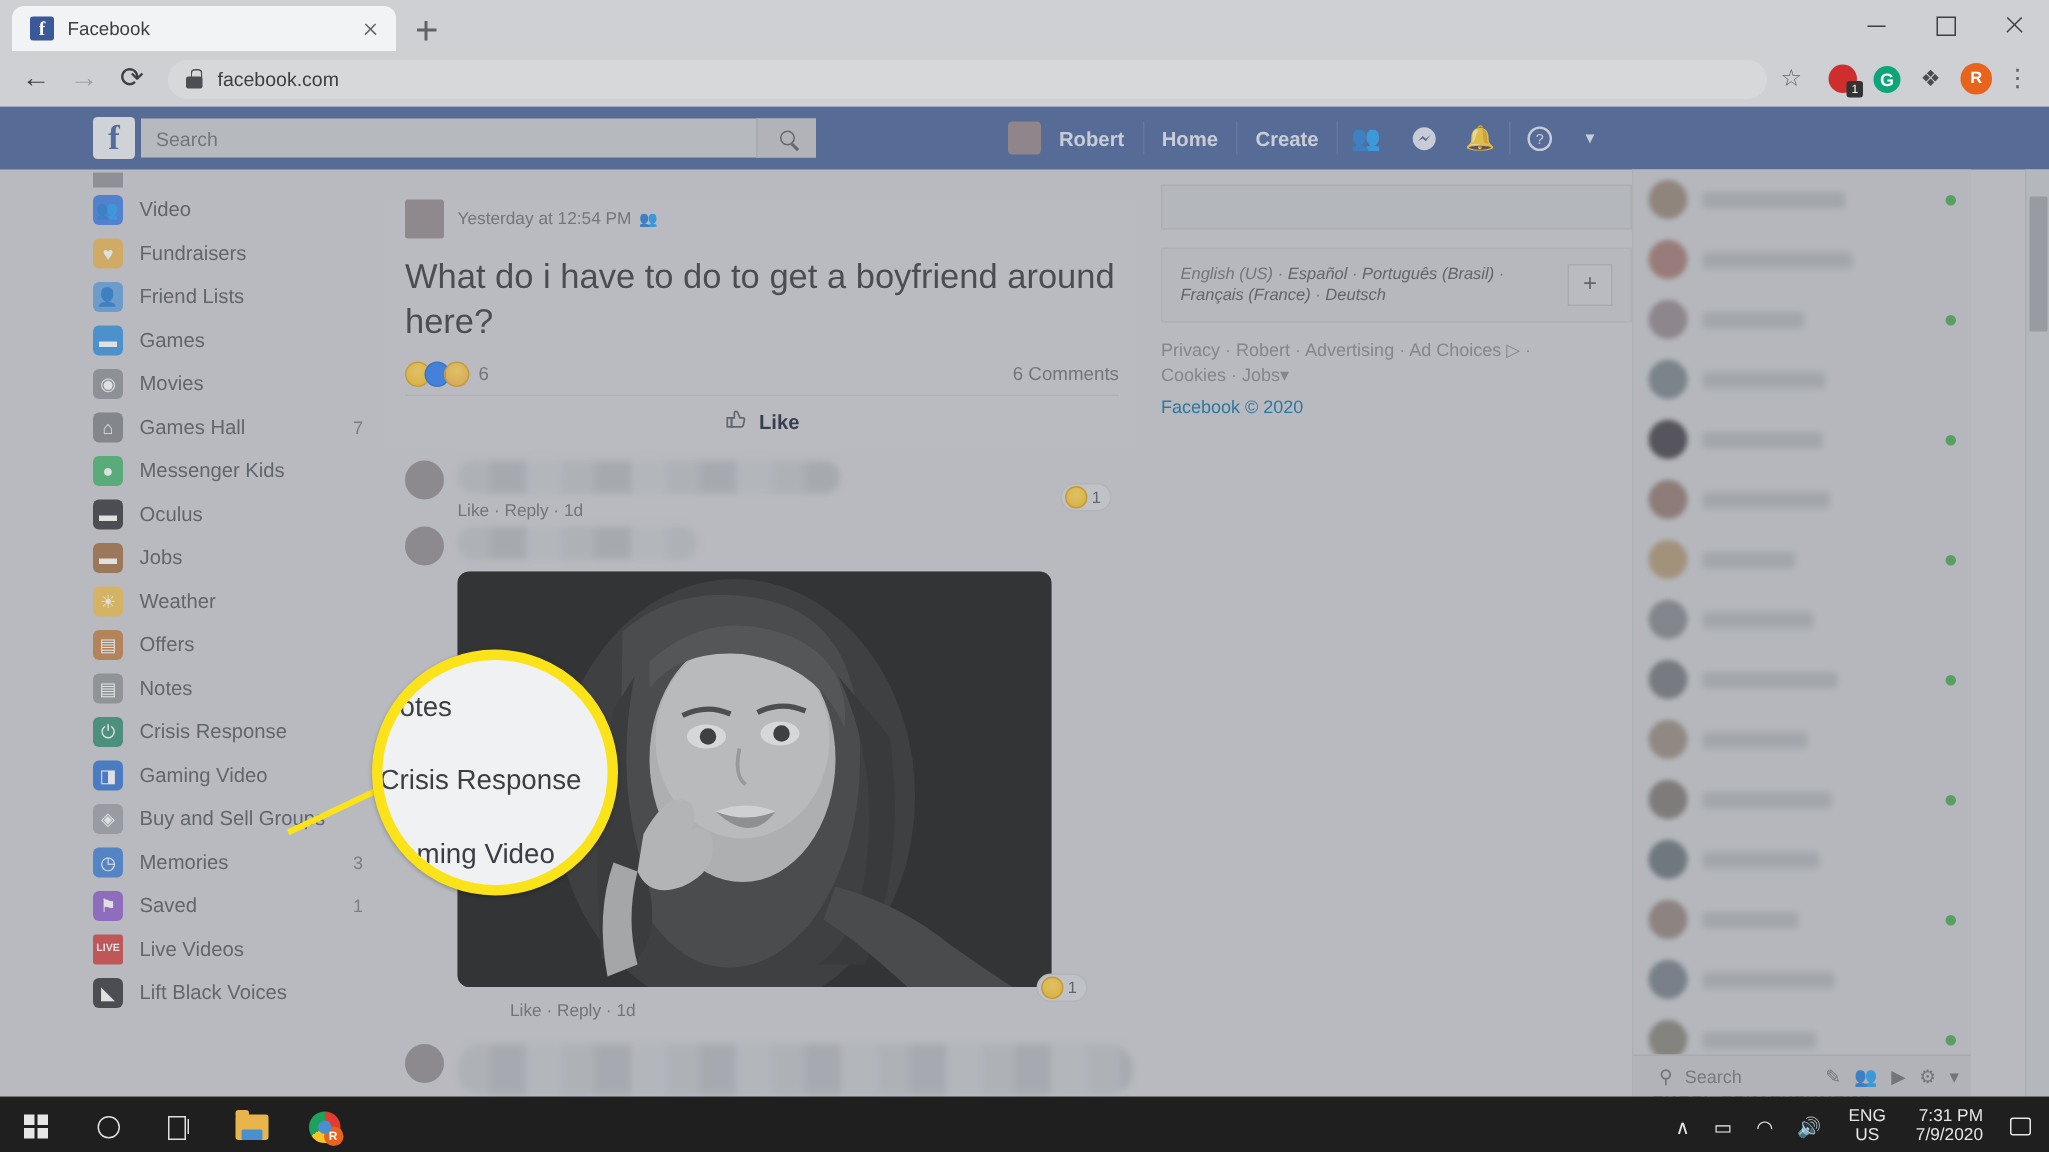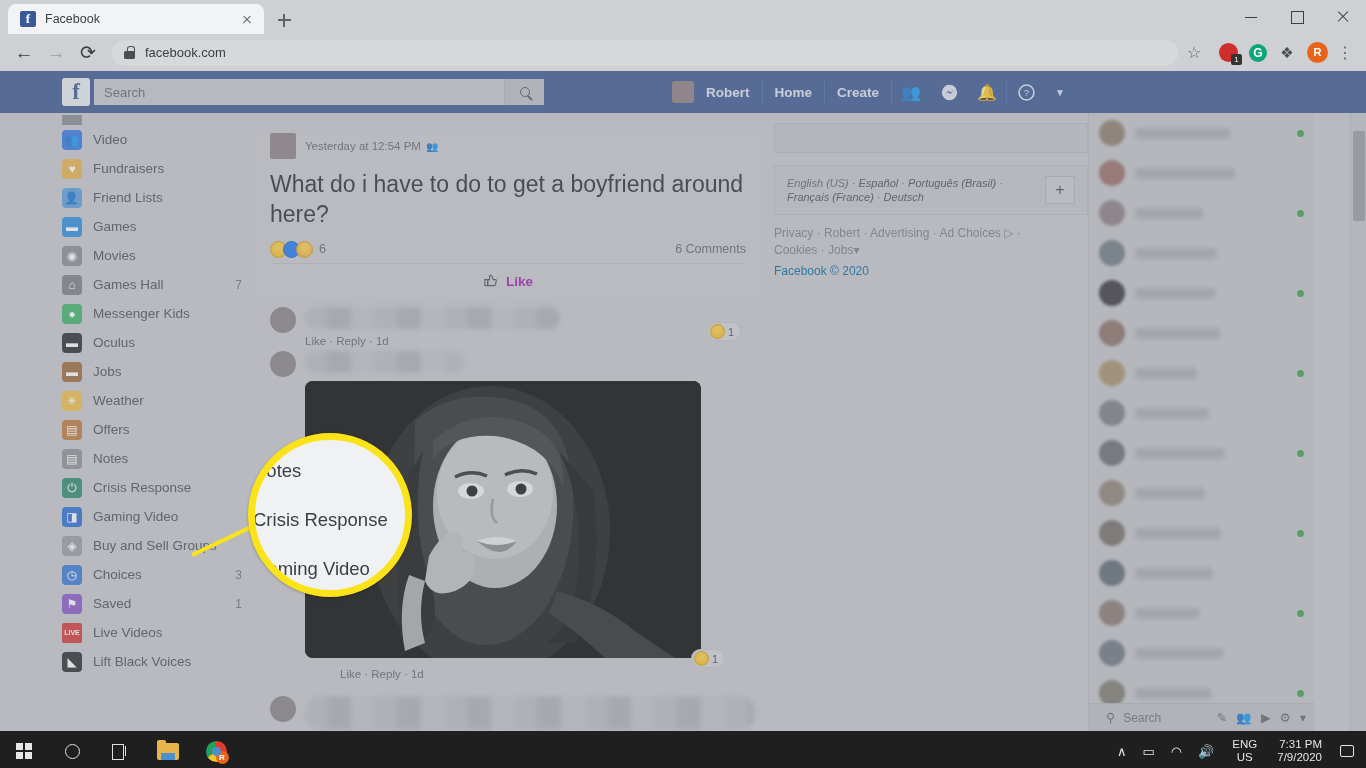--- a/index.html
+++ b/index.html
@@ -176,21 +176,21 @@
   .r-haha { background: radial-gradient(circle at 50% 35%, #ffd34d, #f5b919); border:1px solid #d99c0c;}
   .r-like { background:#2078f4; border:1px solid #1864c7; }
   .r-care { background: radial-gradient(circle at 50% 35%, #ffd34d, #f2a93b); border:1px solid #d99c0c;}
   #reaction-count { font-size:12.5px; color:#63666a; margin-left:10px; }
   #comment-count { font-size:12.5px; color:#63666a; margin-left:auto; }
   #post-actions {
     display:flex; border-top:1px solid #b9bbc0; height:36px; align-items:center;
   }
   .action-btn {
     flex:1; display:flex; align-items:center; justify-content:center; gap:8px;
-    font-size:13.5px; color:#a21caf; font-weight:bold;
+    font-size:13.5px; color:#0f172a; font-weight:bold;
   }
   .thumb-ic, .bubble-ic { font-size:15px; }
 
   .comment-row { display:flex; padding: 8px 12px 0 12px; }
   .c-avatar { width:26px; height:26px; background:#8a8488; flex:0 0 auto; border-radius:50%; }
   .c-body { margin-left:9px; flex:1; position:relative; }
   .blurbar {
     height: 22px; border-radius: 11px; background:
       repeating-linear-gradient(90deg,#b9bcc1 0 22px,#aeb1b6 22px 46px,#c0c3c8 46px 70px);
     filter: blur(2.5px);
@@ -473,21 +473,21 @@
           <div class="side-item">
             <div class="side-ico" style="background: rgb(43, 111, 209);">◨</div>
             <div class="side-label">Gaming Video</div>
           </div>
           <div class="side-item">
             <div class="side-ico" style="background: rgb(154, 157, 162);">◈</div>
             <div class="side-label">Buy and Sell Groups</div>
           </div>
           <div class="side-item">
             <div class="side-ico" style="background: rgb(58, 123, 213);">◷</div>
-            <div class="side-label">Choices</div>
+            <div class="side-label">Memories</div>
             <div class="side-count">3</div>
           </div>
           <div class="side-item">
             <div class="side-ico" style="background: rgb(138, 91, 201);">⚑</div>
             <div class="side-label">Saved</div>
             <div class="side-count">1</div>
           </div>
           <div class="side-item">
             <div class="side-ico" style="background: rgb(209, 59, 59); font-size: 7px; font-weight: bold; border-radius: 2px;">LIVE</div>
             <div class="side-label">Live Videos</div>

